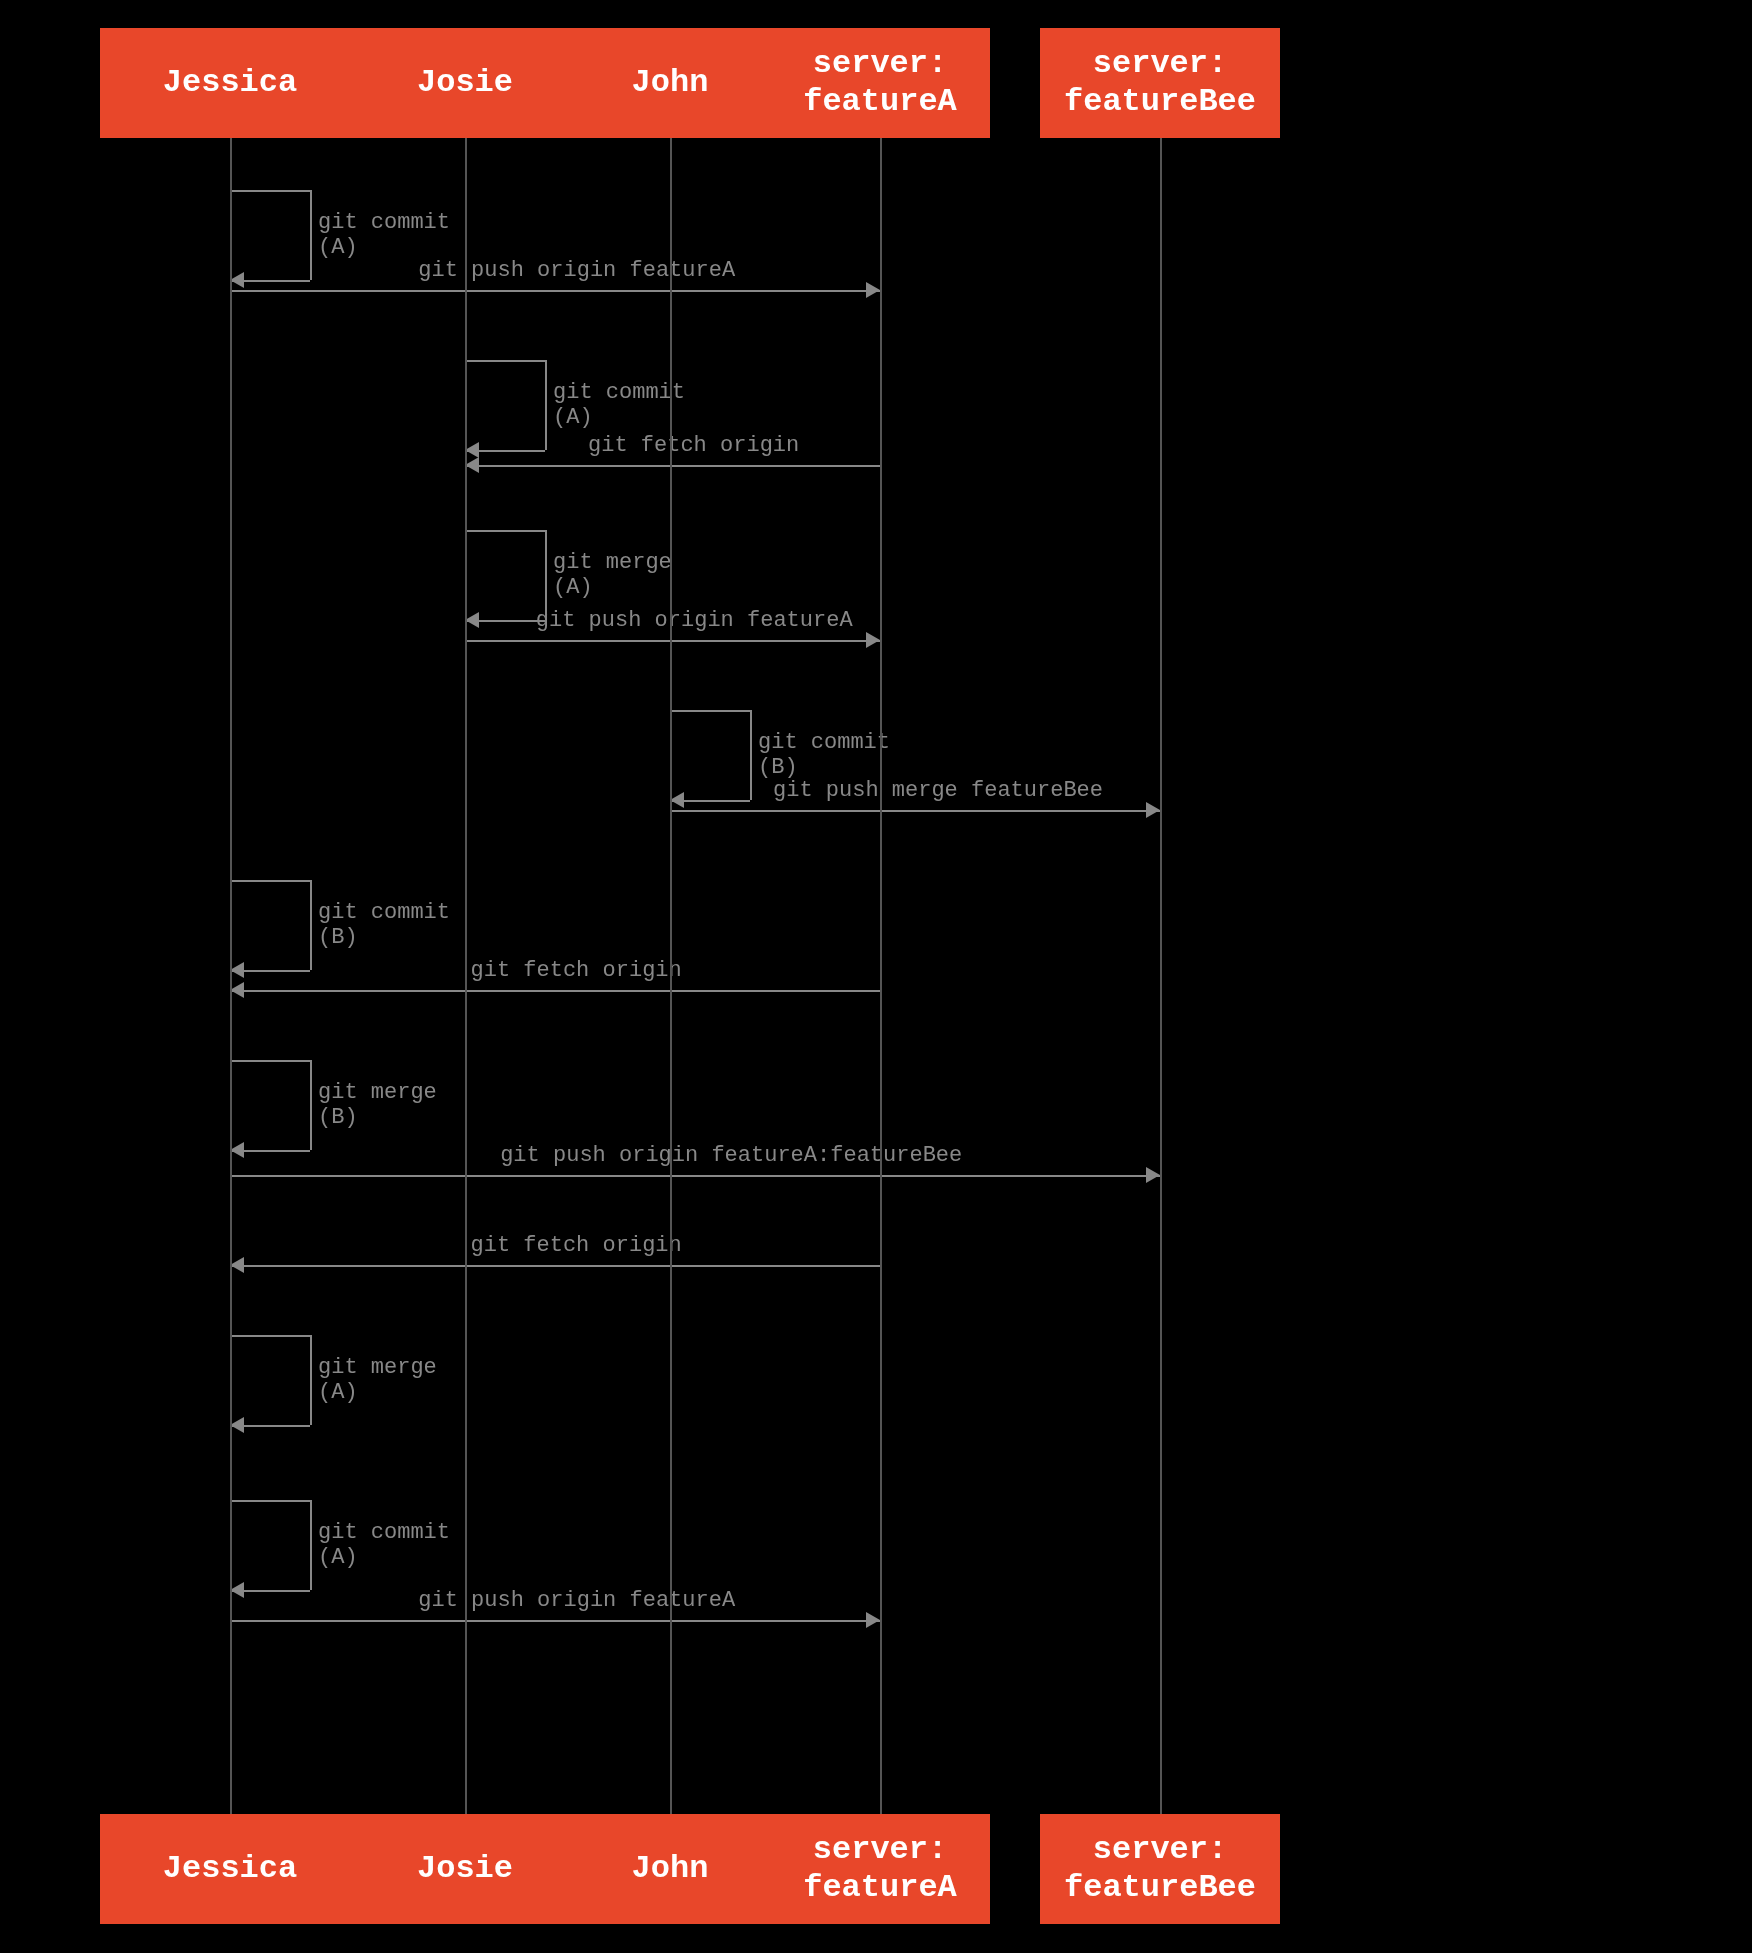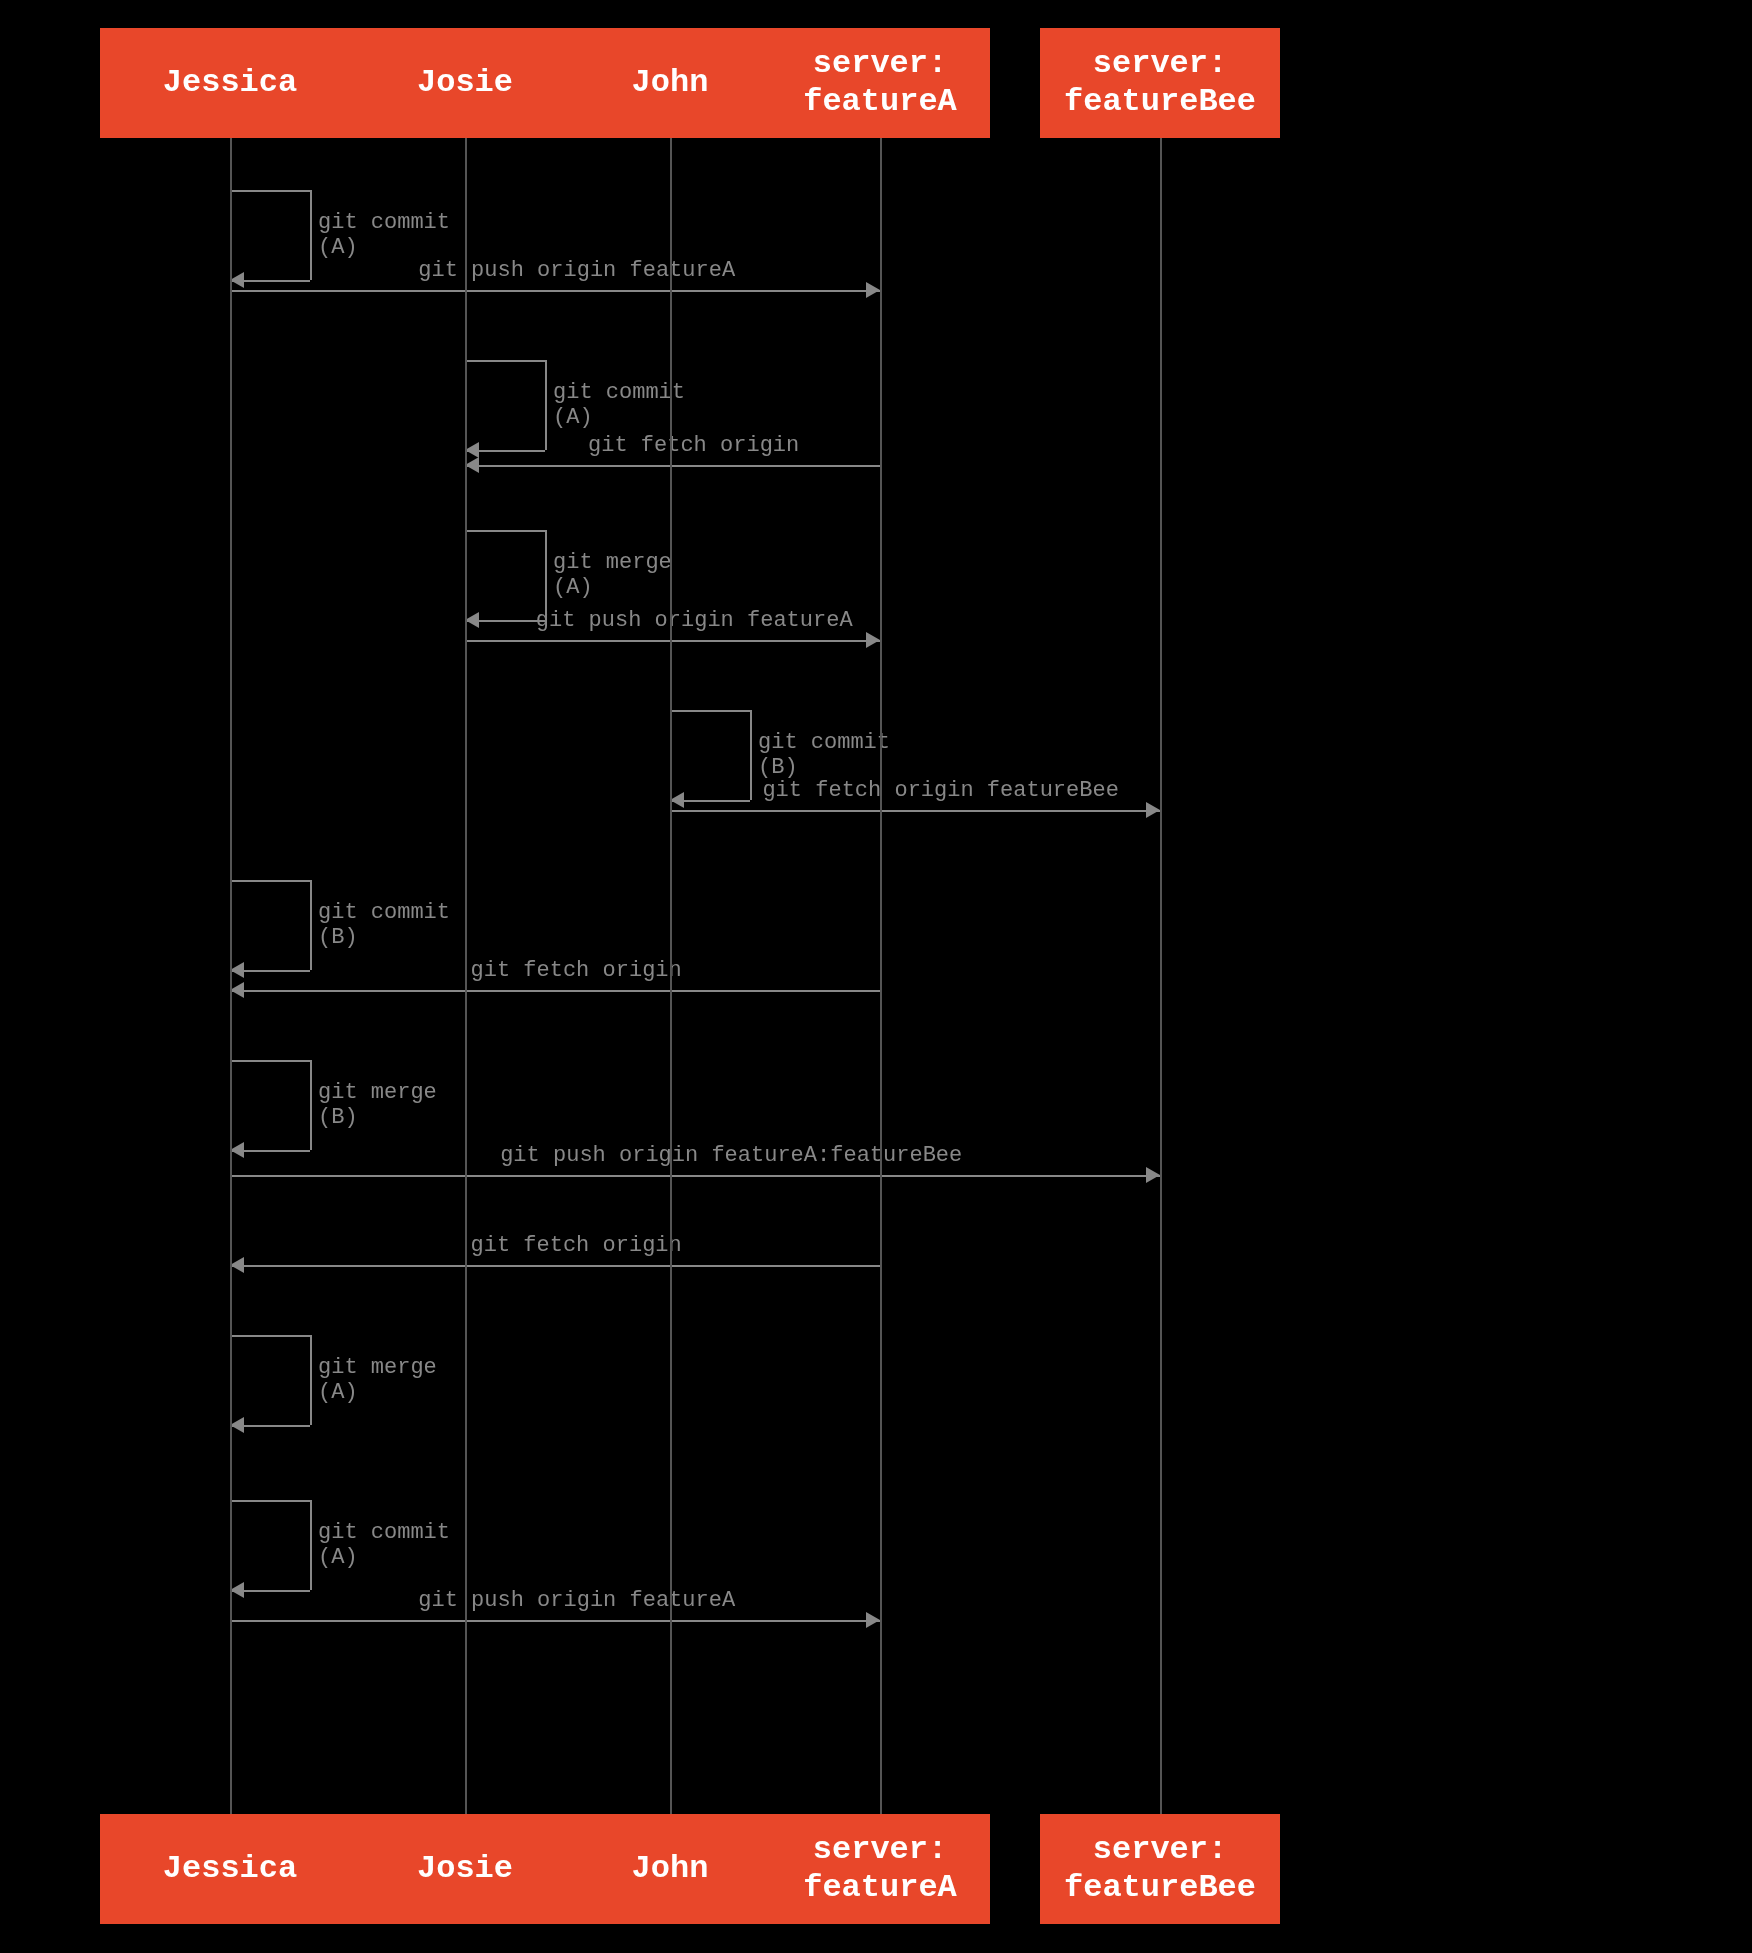--- a/index.html
+++ b/index.html
@@ -128,21 +128,21 @@
     <div class="arrowhead-right" style="position: absolute; left: 866px; top: 632px;"></div>
     <div class="arrow-label" style="left: 662.5px; top: 608px; transform: translateX(-40%);">git push origin featureA</div>
     <div style="position: absolute; left: 670px; top: 710px; width: 80px; height: 2px; background: rgb(136, 136, 136);"></div>
     <div style="position: absolute; left: 750px; top: 710px; width: 2px; height: 90px; background: rgb(136, 136, 136);"></div>
     <div style="position: absolute; left: 670px; top: 800px; width: 80px; height: 2px; background: rgb(136, 136, 136);"></div>
     <div class="arrowhead-left" style="position: absolute; left: 670px; top: 792px;"></div>
     <div class="self-arrow-label" style="position: absolute; left: 758px; top: 730px; white-space: pre;">git commit
 (B)</div>
     <div style="position: absolute; left: 670px; top: 810px; width: 490px; height: 2px; background: rgb(136, 136, 136);"></div>
     <div class="arrowhead-right" style="position: absolute; left: 1146px; top: 802px;"></div>
-    <div class="arrow-label" style="left: 905px; top: 778px; transform: translateX(-40%);">git fetch origin featureBee</div>
+    <div class="arrow-label" style="left: 905px; top: 778px; transform: translateX(-40%);">git push merge featureBee</div>
     <div style="position: absolute; left: 230px; top: 880px; width: 80px; height: 2px; background: rgb(136, 136, 136);"></div>
     <div style="position: absolute; left: 310px; top: 880px; width: 2px; height: 90px; background: rgb(136, 136, 136);"></div>
     <div style="position: absolute; left: 230px; top: 970px; width: 80px; height: 2px; background: rgb(136, 136, 136);"></div>
     <div class="arrowhead-left" style="position: absolute; left: 230px; top: 962px;"></div>
     <div class="self-arrow-label" style="position: absolute; left: 318px; top: 900px; white-space: pre;">git commit
 (B)</div>
     <div style="position: absolute; left: 230px; top: 990px; width: 650px; height: 2px; background: rgb(136, 136, 136);"></div>
     <div class="arrowhead-left" style="position: absolute; left: 230px; top: 982px;"></div>
     <div class="arrow-label" style="left: 555px; top: 958px; transform: translateX(-40%);">git fetch origin</div>
     <div style="position: absolute; left: 230px; top: 1060px; width: 80px; height: 2px; background: rgb(136, 136, 136);"></div>

